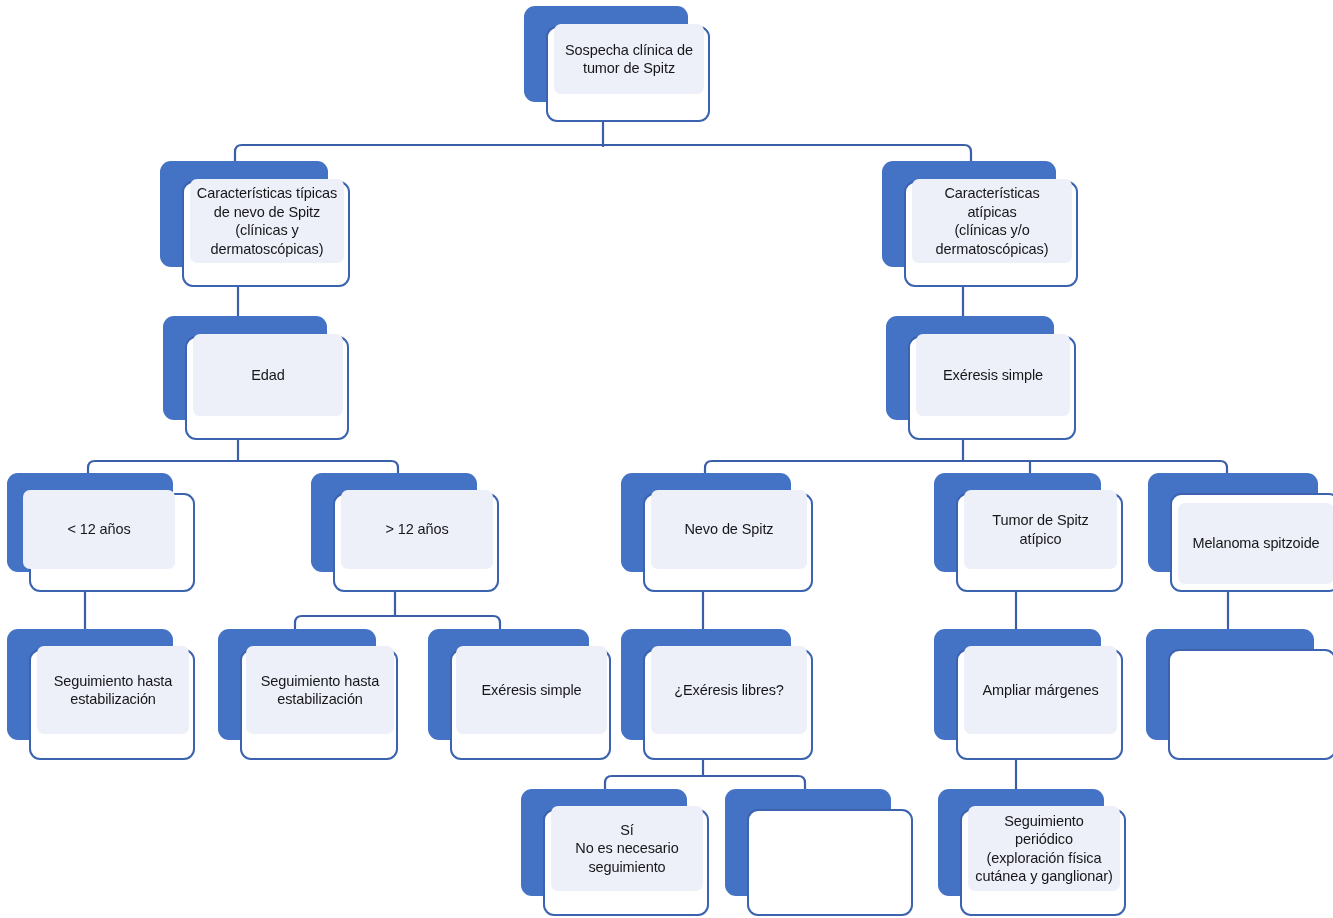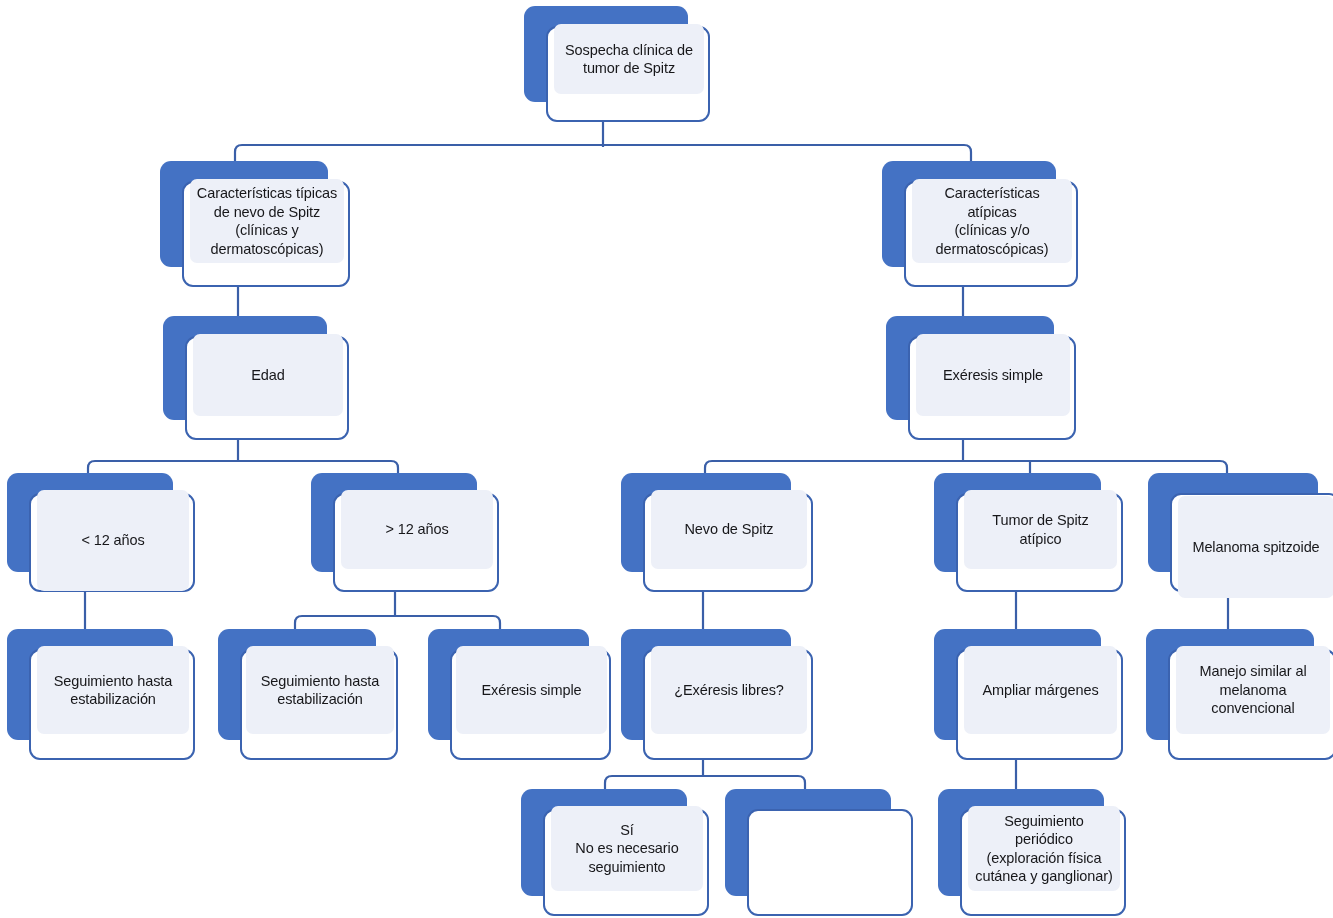--- a/index.html
+++ b/index.html
@@ -145,21 +145,21 @@
       <div class="node" style="left: 886px; top: 316px; width: 190px; height: 124px;">
         <div class="back" style="width: 168px; height: 104px;"></div>
         <div class="front" style="left: 22px; top: 20px; width: 168px; height: 104px;"></div>
         <div class="panel" style="left: 30px; top: 18px; width: 154px; height: 82px;">
           <span class="label">Exéresis simple</span>
         </div>
       </div>
       <div class="node" style="left: 7px; top: 473px; width: 188px; height: 119px;">
         <div class="back" style="width: 166px; height: 99px;"></div>
         <div class="front" style="left: 22px; top: 20px; width: 166px; height: 99px;"></div>
-        <div class="panel" style="left: 30px; top: 17px; width: 152px; height: 101px;">
+        <div class="panel" style="left: 16px; top: 17px; width: 152px; height: 79px;">
           <span class="label">&lt; 12 años</span>
         </div>
       </div>
       <div class="node" style="left: 311px; top: 473px; width: 188px; height: 119px;">
         <div class="back" style="width: 166px; height: 99px;"></div>
         <div class="front" style="left: 22px; top: 20px; width: 166px; height: 99px;"></div>
         <div class="panel" style="left: 30px; top: 17px; width: 152px; height: 79px;">
           <span class="label">&gt; 12 años</span>
         </div>
       </div>
@@ -173,21 +173,21 @@
       <div class="node" style="left: 934px; top: 473px; width: 189px; height: 119px;">
         <div class="back" style="width: 167px; height: 99px;"></div>
         <div class="front" style="left: 22px; top: 20px; width: 167px; height: 99px;"></div>
         <div class="panel" style="left: 30px; top: 17px; width: 153px; height: 79px;">
           <span class="label">Tumor de Spitz atípico</span>
         </div>
       </div>
       <div class="node" style="left: 1148px; top: 473px; width: 192px; height: 119px;">
         <div class="back" style="width: 170px; height: 99px;"></div>
         <div class="front" style="left: 22px; top: 20px; width: 170px; height: 99px;"></div>
-        <div class="panel" style="left: 30px; top: 23px; width: 156px; height: 102px;">
+        <div class="panel" style="left: 30px; top: 30px; width: 156px; height: 81px;">
           <span class="label">Melanoma spitzoide</span>
         </div>
       </div>
       <div class="node" style="left: 7px; top: 629px; width: 188px; height: 131px;">
         <div class="back" style="width: 166px; height: 111px;"></div>
         <div class="front" style="left: 22px; top: 20px; width: 166px; height: 111px;"></div>
         <div class="panel" style="left: 30px; top: 17px; width: 152px; height: 88px;">
           <span class="label">Seguimiento hasta
 estabilización</span>
         </div>
@@ -217,25 +217,20 @@
       <div class="node" style="left: 934px; top: 629px; width: 189px; height: 131px;">
         <div class="back" style="width: 167px; height: 111px;"></div>
         <div class="front" style="left: 22px; top: 20px; width: 167px; height: 111px;"></div>
         <div class="panel" style="left: 30px; top: 17px; width: 153px; height: 88px;">
           <span class="label">Ampliar márgenes</span>
         </div>
       </div>
       <div class="node" style="left: 1146px; top: 629px; width: 190px; height: 131px;">
         <div class="back" style="width: 168px; height: 111px;"></div>
         <div class="front" style="left: 22px; top: 20px; width: 168px; height: 111px;"></div>
-        <div class="panel" style="left: 30px; top: 17px; width: 154px; height: 88px;">
-          <span class="label">Manejo similar al
-melanoma
-convencional</span>
-        </div>
       </div>
       <div class="node" style="left: 521px; top: 789px; width: 174px; height: 127px;">
         <div class="back" style="width: 166px; height: 107px;"></div>
         <div class="front" style="left: 22px; top: 20px; width: 166px; height: 107px;"></div>
         <div class="panel" style="left: 30px; top: 17px; width: 152px; height: 85px;">
           <span class="label">Sí
 No es necesario
 seguimiento</span>
         </div>
       </div>

